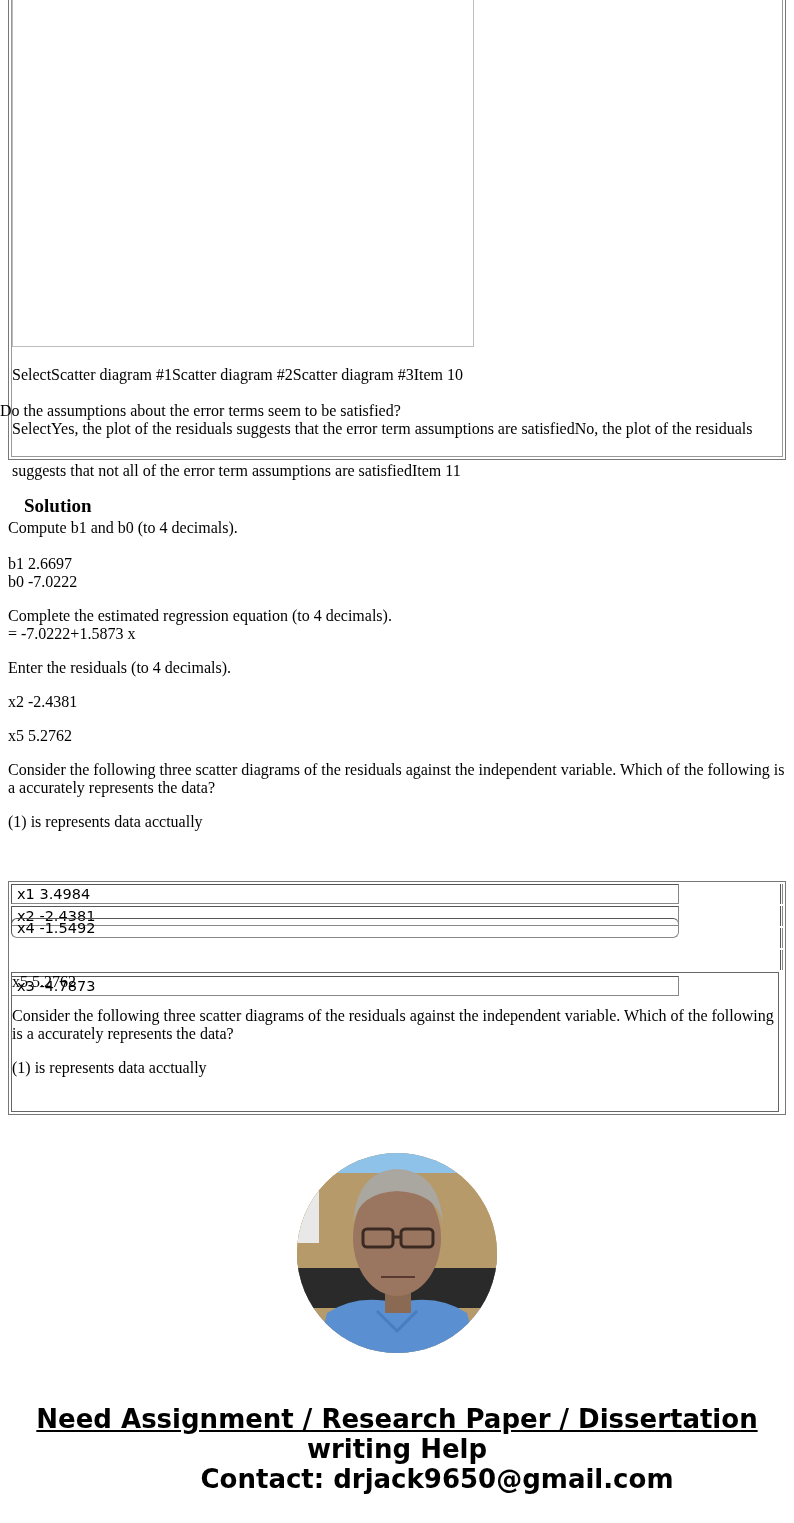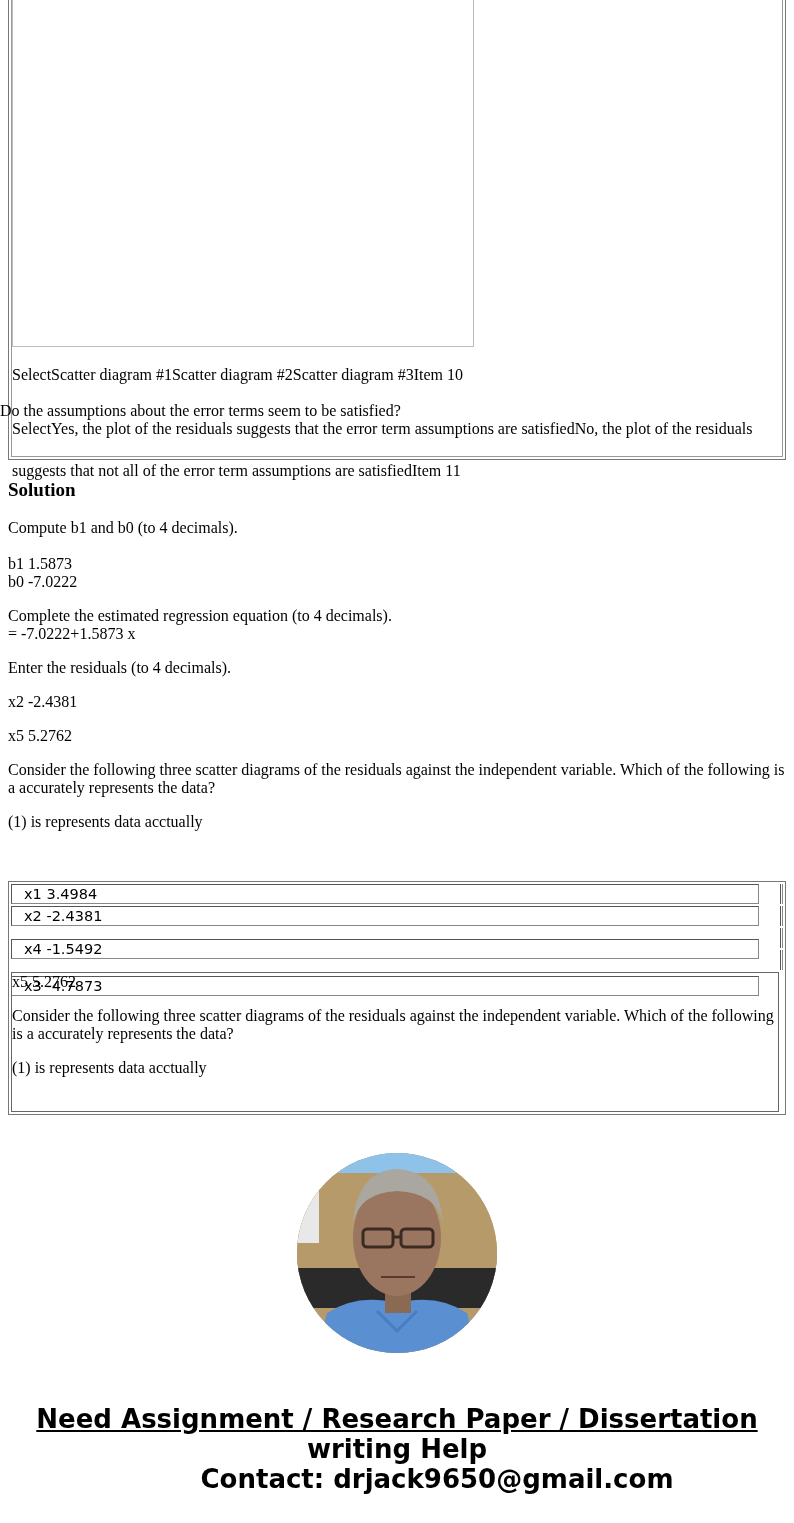--- a/index.html
+++ b/index.html
@@ -21,32 +21,32 @@
     }
     #top-table .inner {
       position: absolute; left: 2px; top: 2px; right: 2px; bottom: 2px;
       border: 1px solid #999;
     }
     #img-box {
       position: absolute; left: 12px; top: -2px; width: 462px; height: 349px;
       border: 1px solid #bdbdbd; box-sizing: border-box; background: #fff;
     }
 
-    h3.sol { position: absolute; left: 8px; top: 479px; margin: 0; font-size: 19px; font-weight: bold; line-height: 22px; }
+    h3.sol { position: absolute; left: 8px; top: 479px; margin: 16px; font-size: 19px; font-weight: bold; line-height: 22px; }
 
     
     #res-table {
       position: absolute; left: 8px; top: 881px; width: 778px; height: 234px;
       border: 1px solid #777; box-sizing: border-box;
     }
     .cell {
-      position: absolute; left: 11px; width: 748px; box-sizing: border-box;
+      position: absolute; left: 11px; width: 668px; box-sizing: border-box;
       border: 1px solid #555; border-bottom-color: #888; border-right-color: #888;
       font-family: "DejaVu Sans", sans-serif; font-size: 14.5px; line-height: 18px;
-      padding-left: 12px;
+      padding-left: 5px;
     }
     .cell2 {
       position: absolute; left: 780px; width: 3px; box-sizing: border-box;
       border-left: 1px solid #555; border-right: 1px solid #888; height: 20px;
     }
     .bigcell {
       position: absolute; left: 11px; top: 972px; width: 768px; height: 140px;
       box-sizing: border-box; border: 1px solid #666;
     }
 
@@ -70,40 +70,40 @@
 </div>
 <div id="img-box"></div>
 
 <div class="line" style="left:12px; top:366px;text-align:center;">SelectScatter diagram #1Scatter diagram #2Scatter diagram #3Item 10</div>
 <div class="line" style="left:0; top:402px;">Do the assumptions about the error terms seem to be satisfied?</div>
 <div class="line" style="left:12px; top:420px;">SelectYes, the plot of the residuals suggests that the error term assumptions are satisfiedNo, the plot of the residuals</div>
 <div class="line" style="left:12px; top:438px;margin-top:24px;">suggests that not all of the error term assumptions are satisfiedItem 11</div>
 
 <h3 class="sol">Solution</h3>
 <div class="line" style="left:8px; top:519px;">Compute b1 and b0 (to 4 decimals).</div>
-<div class="line" style="left:8px; top:555px;">b1 1.5873</div>
+<div class="line" style="left:8px; top:555px;">b1 2.6697</div>
 <div class="line" style="left:8px; top:573px;">b0 -7.0222</div>
 <div class="line" style="left:8px; top:607px;">Complete the estimated regression equation (to 4 decimals).</div>
 <div class="line" style="left:8px; top:625px;">= -7.0222+1.5873 x</div>
 <div class="line" style="left:8px; top:659px;">Enter the residuals (to 4 decimals).</div>
 <div class="line" style="left:8px; top:693px;">x2 -2.4381</div>
 <div class="line" style="left:8px; top:727px;">x5 5.2762</div>
 <div class="line" style="left:8px; top:761px;">Consider the following three scatter diagrams of the residuals against the independent variable. Which of the following is</div>
 <div class="line" style="left:8px; top:779px;">a accurately represents the data?</div>
 <div class="line" style="left:8px; top:813px;">(1) is represents data acctually</div>
 
 <div id="res-table"></div>
 
 <div class="cell" style="top:884px; height:20px;"><span>x1 3.4984</span></div>
 <div class="cell2" style="top:884px;"></div>
 <div class="cell" style="top:906px; height:20px;"><span>x2 -2.4381</span></div>
 <div class="cell2" style="top:906px;"></div>
 <div class="cell" style="top:976px; height:20px;"><span>x3 -4.7873</span></div>
 <div class="cell2" style="top:928px;"></div>
-<div class="cell" style="top:939px; height:20px;"><span>x4 -1.5492</span></div>
+<div class="cell" style="top:918px; height:20px;border-radius:6px;"><span>x4 -1.5492</span></div>
 <div class="cell2" style="top:950px;"></div>
 
 <div class="bigcell"></div>
 <div class="line" style="left:12px; top:973px;">x5 5.2762</div>
 <div class="line" style="left:12px; top:1007px;">Consider the following three scatter diagrams of the residuals against the independent variable. Which of the following</div>
 <div class="line" style="left:12px; top:1025px;">is a accurately represents the data?</div>
 <div class="line" style="left:12px; top:1059px;">(1) is represents data acctually</div>
 
 <div id="avatar">
   <svg width="200" height="200" viewBox="0 0 200 200">

